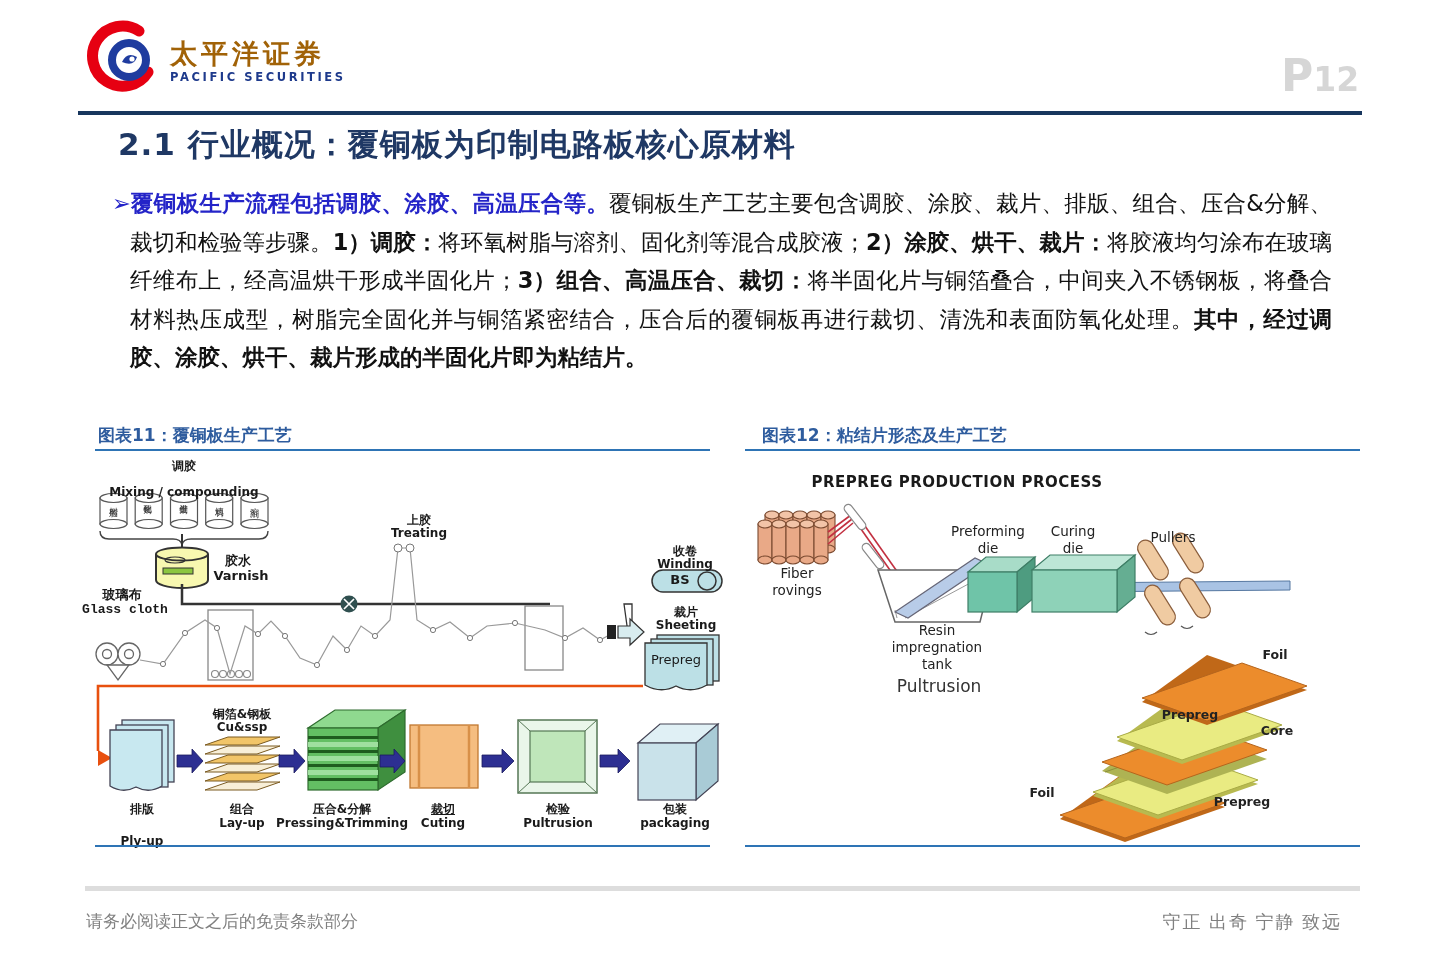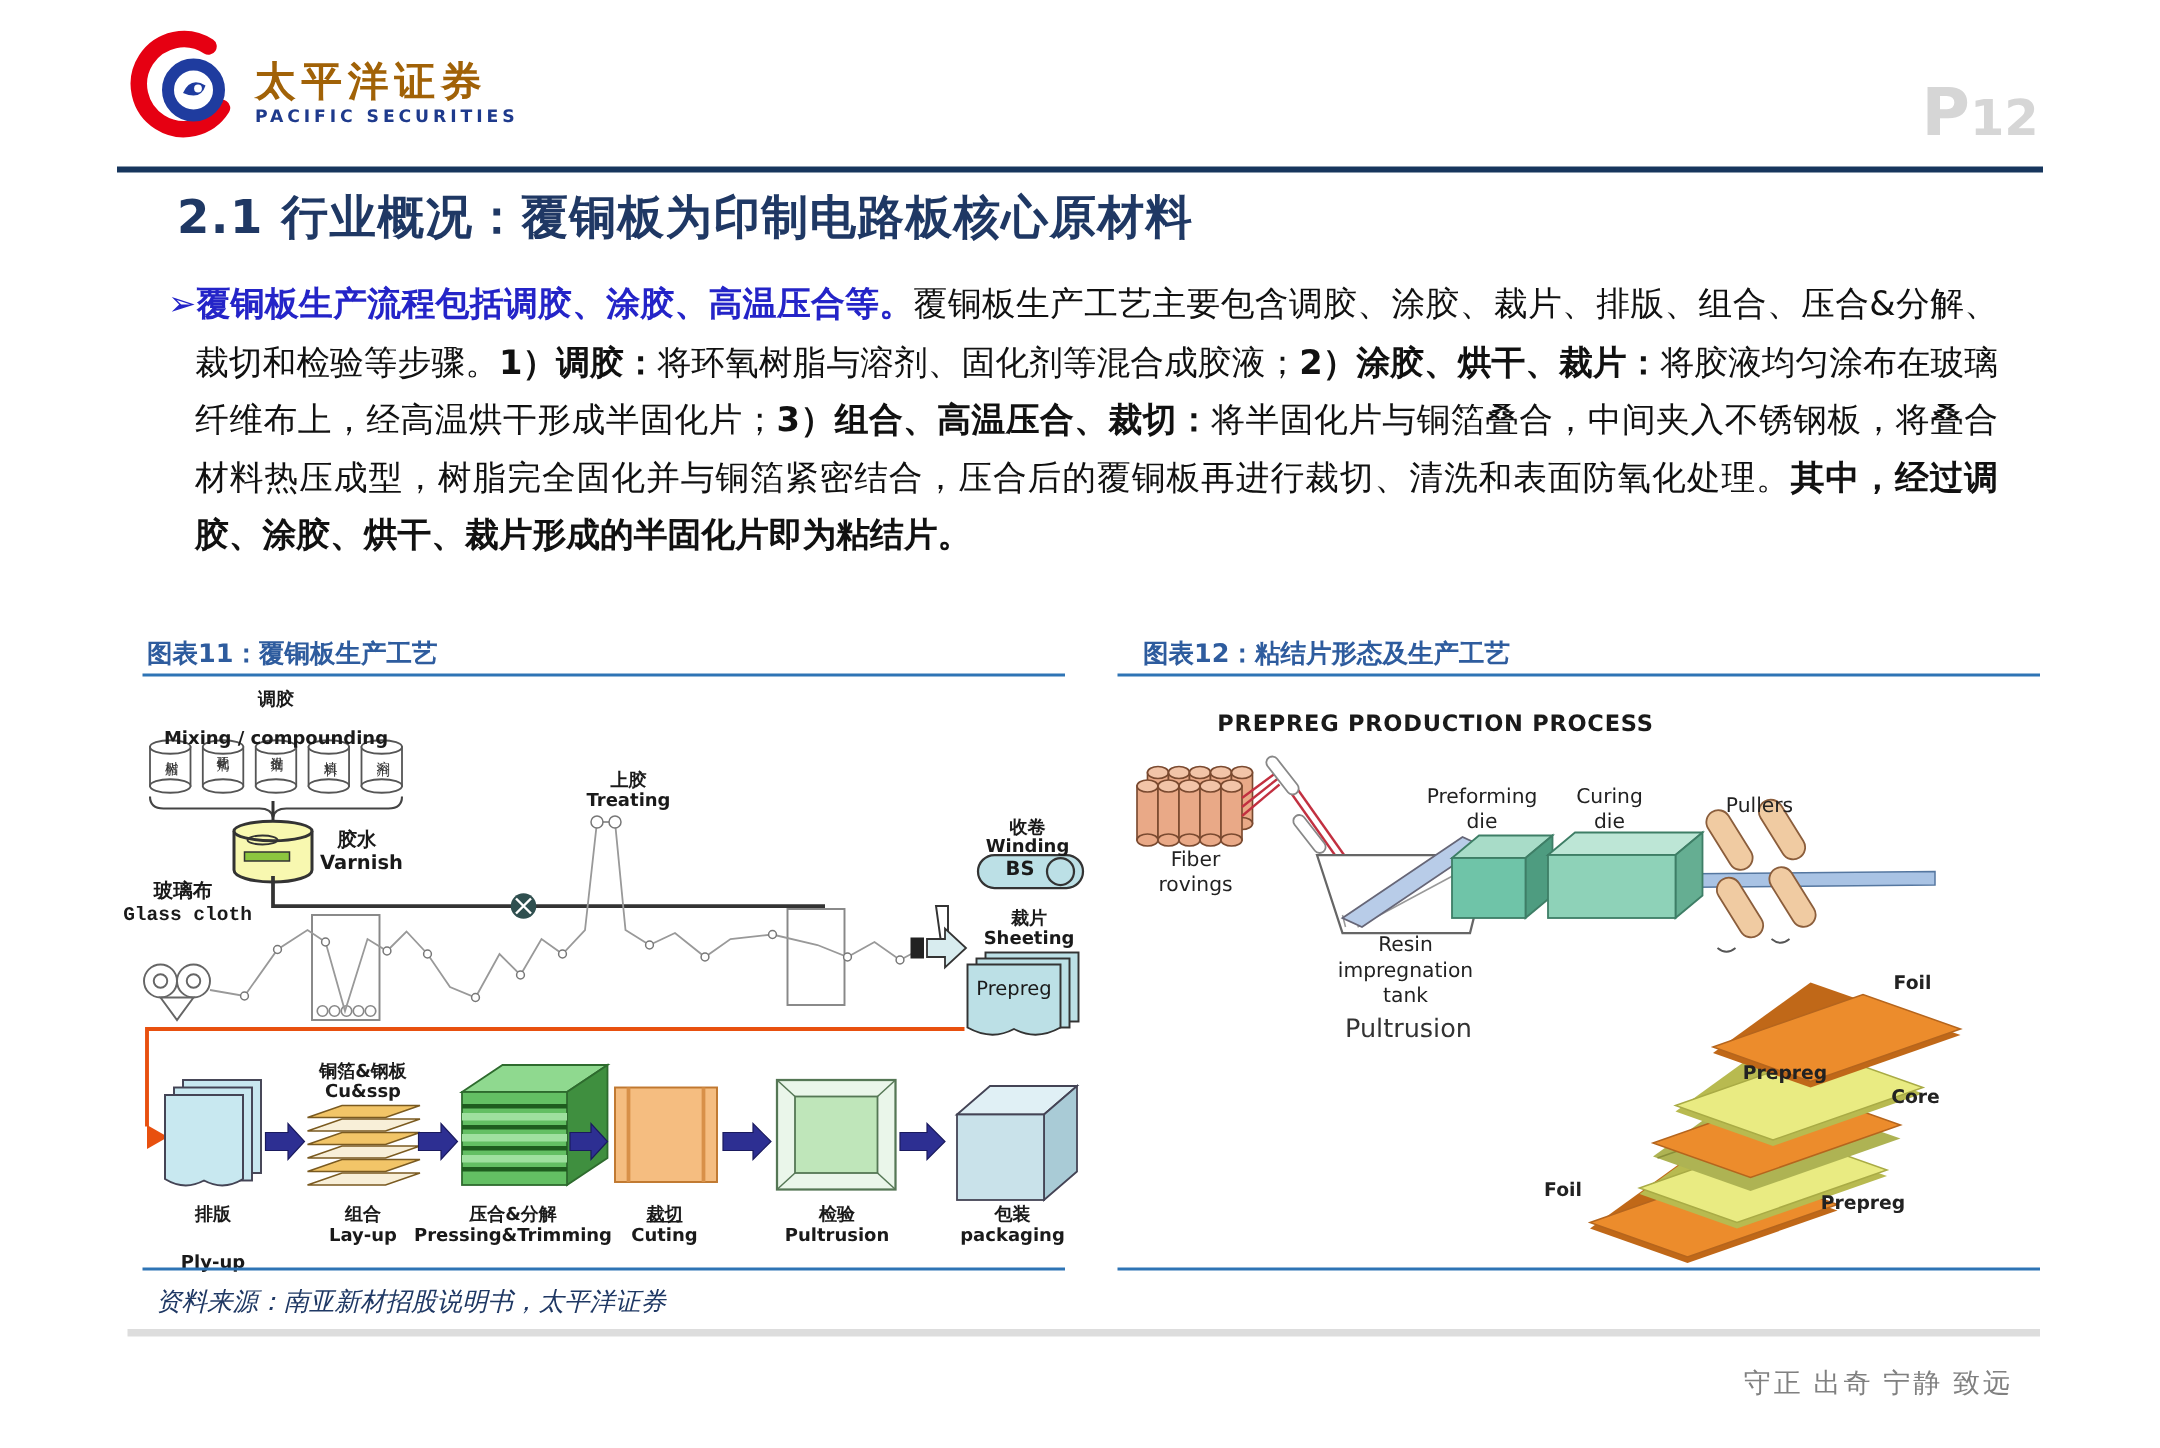--- a/index.html
+++ b/index.html
@@ -268,21 +268,20 @@
     <div class="lbl" style="left:247px;top:359px;">Pressing&amp;Trimming</div>
     <div class="lbl" style="left:348px;top:345px;text-decoration:underline;">裁切</div>
     <div class="lbl" style="left:348px;top:359px;">Cuting</div>
     <div class="lbl" style="left:463px;top:345px;">检验</div>
     <div class="lbl" style="left:463px;top:359px;">Pultrusion</div>
     <div class="lbl" style="left:580px;top:345px;">包装</div>
     <div class="lbl" style="left:580px;top:359px;">packaging</div>
   </div>
 
   <div class="src-rule" style="left:95px;width:615px;"></div>
-  <div class="source" style="left:104px;">资料来源：南亚新材招股说明书，太平洋证券</div>
 
   <div class="caption" style="left:762px;">图表12：粘结片形态及生产工艺</div>
   <div class="cap-rule" style="left:745px;width:615px;"></div>
 
   <div class="figbody" style="left:745px;top:460px;width:615px;height:385px;">
     <svg width="615" height="385" viewBox="0 0 615 385">
 
       <polygon points="215,124 545,121 545,130 215,133" fill="#A9C3E4" stroke="#5577A0" stroke-width="1"></polygon>
 
       <g>
@@ -430,15 +429,16 @@
     <div class="lbl semib" style="left:530px;top:188px;">Foil</div>
     <div class="lbl semib" style="left:445px;top:248px;">Prepreg</div>
     <div class="lbl semib" style="left:532px;top:264px;">Core</div>
     <div class="lbl semib" style="left:497px;top:335px;">Prepreg</div>
     <div class="lbl semib" style="left:297px;top:326px;">Foil</div>
   </div>
 
   <div class="src-rule" style="left:745px;width:615px;"></div>
 
   <div class="bottom-rule"></div>
+  <div class="footer-left">请务必阅读正文之后的免责条款部分</div>
   <div class="footer-right">守正 出奇 宁静 致远</div>
 
 </div>
 
 </body></html>

